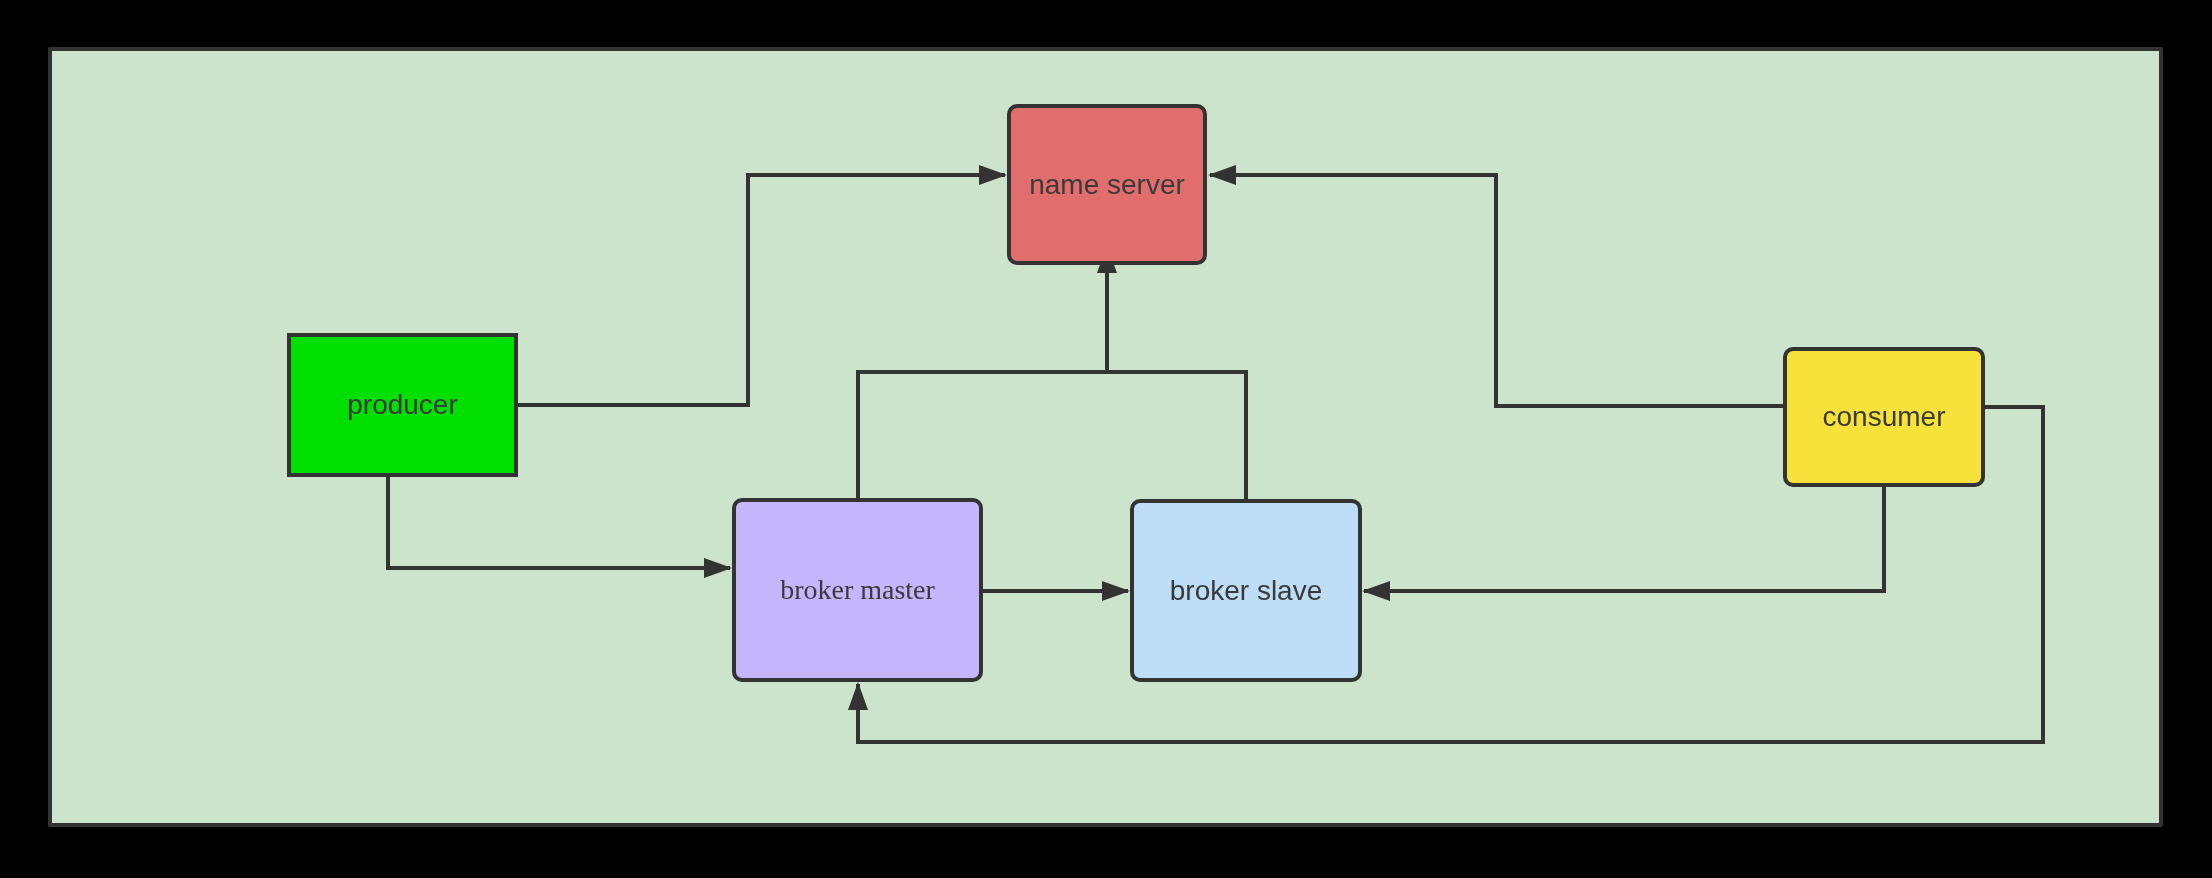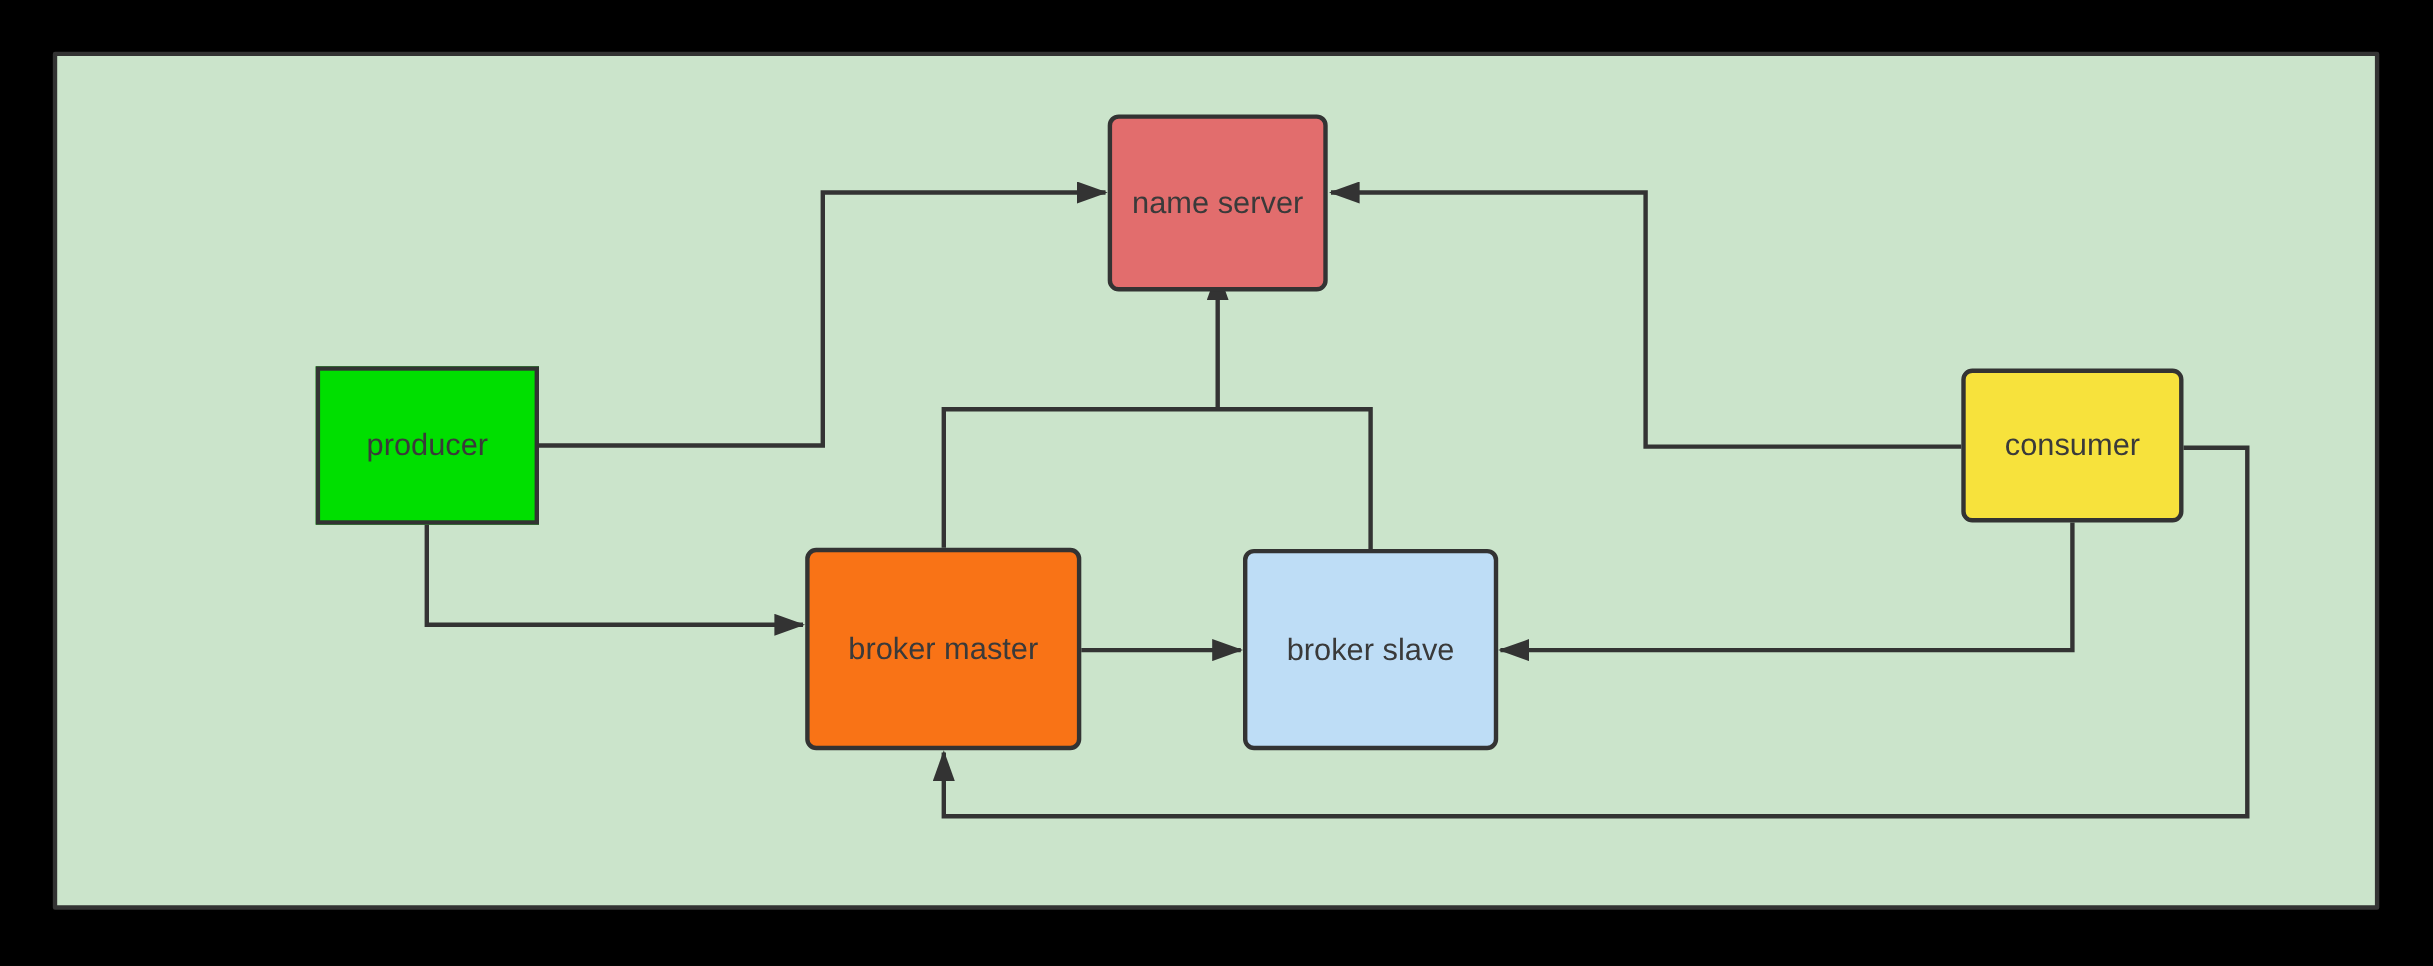--- a/index.html
+++ b/index.html
@@ -36,22 +36,22 @@
     border: 4px solid #333;
     display: flex;
     align-items: center;
     justify-content: center;
     font-size: 28px;
     line-height: 1;
     text-align: center;
   }
   .node.rounded { border-radius: 10px; }
   .node-name-server  { left: 1007px; top: 104px; width: 200px; height: 161px; }
-  .node-producer     { left: 287px;  top: 333px; width: 203px; height: 144px; }
-  .node-consumer     { left: 1783px; top: 335px; width: 202px; height: 140px; }
+  .node-producer     { left: 287px;  top: 333px; width: 231px; height: 144px; }
+  .node-consumer     { left: 1783px; top: 347px; width: 202px; height: 140px; }
   .node-broker-master{ left: 732px;  top: 498px; width: 251px; height: 184px; }
   .node-broker-slave { left: 1130px; top: 499px; width: 232px; height: 183px; }
 </style>
 </head>
 <body>
 
 <div class="stage" style="background-color: rgb(0, 0, 0); color: rgb(58, 58, 58);">
 
   <div class="panel" style="background-color: rgb(203, 228, 203); border-color: rgb(51, 51, 51);"></div>
 
@@ -84,21 +84,21 @@
   </div>
 
   <div class="node node-producer" style="background-color: rgb(0, 223, 0); border-color: rgb(51, 51, 51);">
     <span>producer</span>
   </div>
 
   <div class="node rounded node-consumer" style="background-color: rgb(247, 226, 60); border-color: rgb(51, 51, 51);">
     <span>consumer</span>
   </div>
 
-  <div class="node rounded node-broker-master" style="background-color: #f97316; border-color: rgb(51, 51, 51);">
+  <div class="node rounded node-broker-master" style="background-color: #c4b5fd; border-color: rgb(51, 51, 51); font-family: Liberation Serif, serif;">
     <span>broker master</span>
   </div>
 
   <div class="node rounded node-broker-slave" style="background-color: rgb(190, 221, 246); border-color: rgb(51, 51, 51);">
     <span>broker slave</span>
   </div>
 
 </div>
 
 </body></html>

